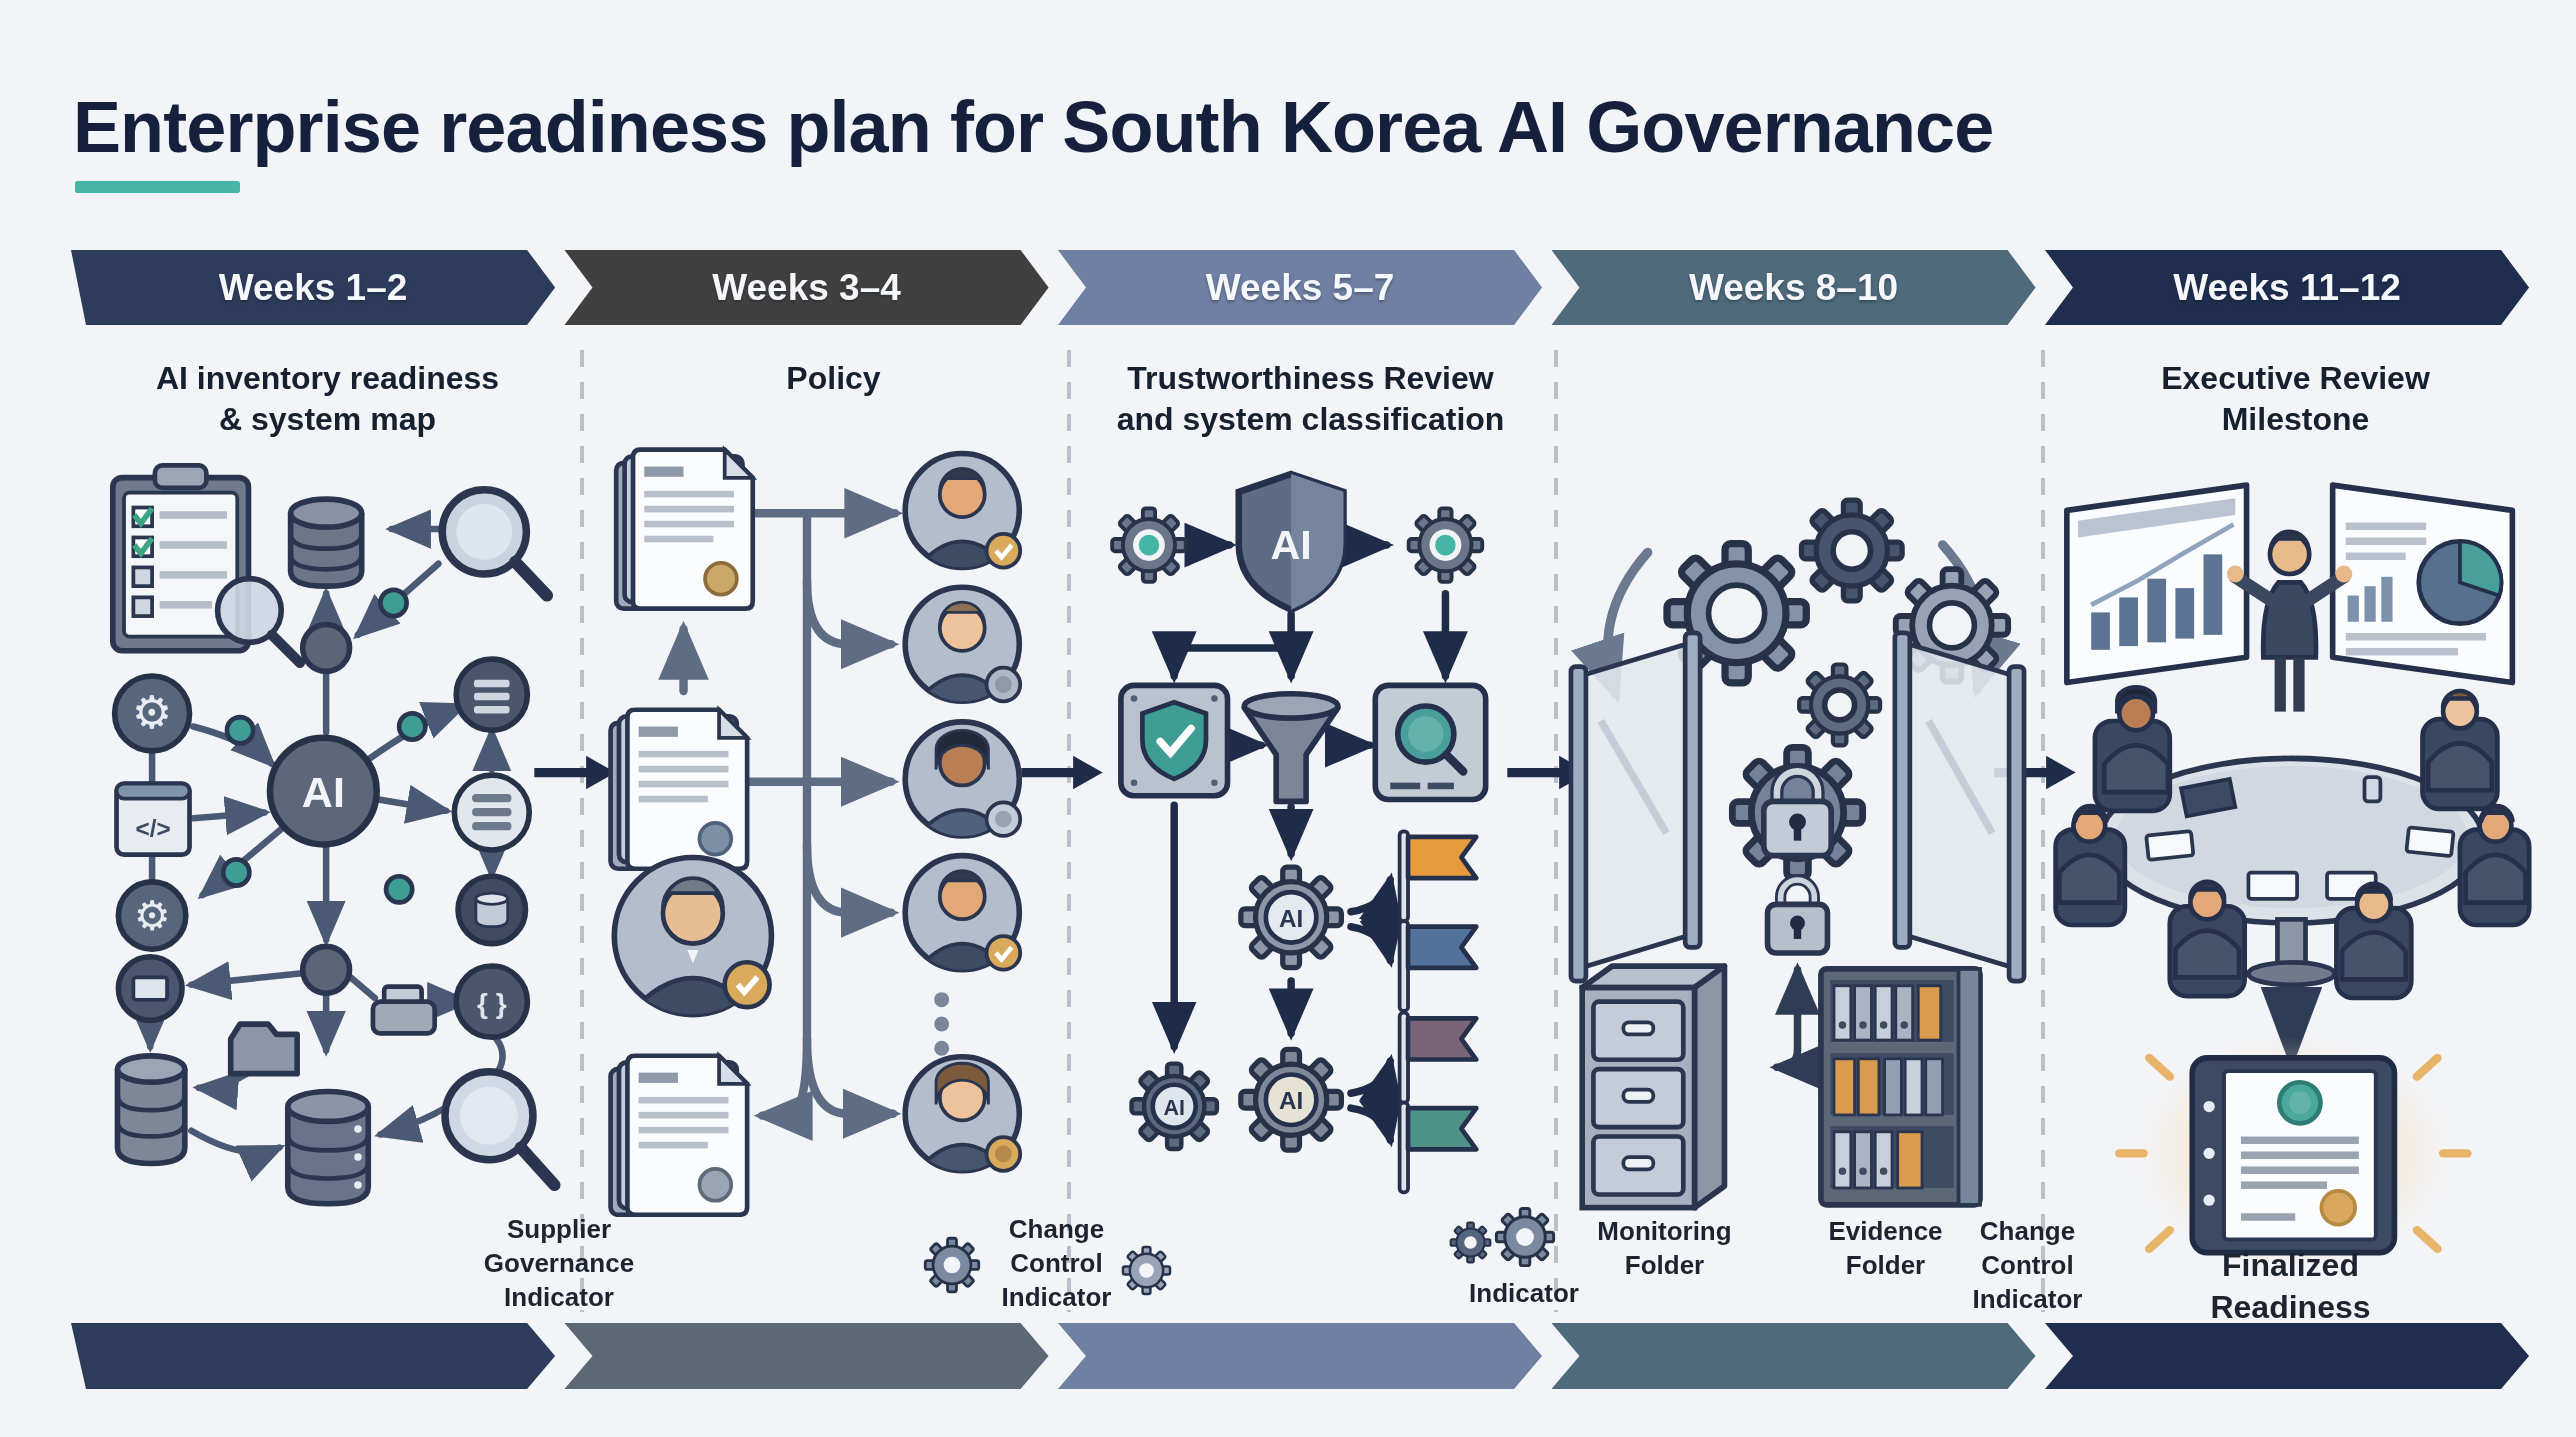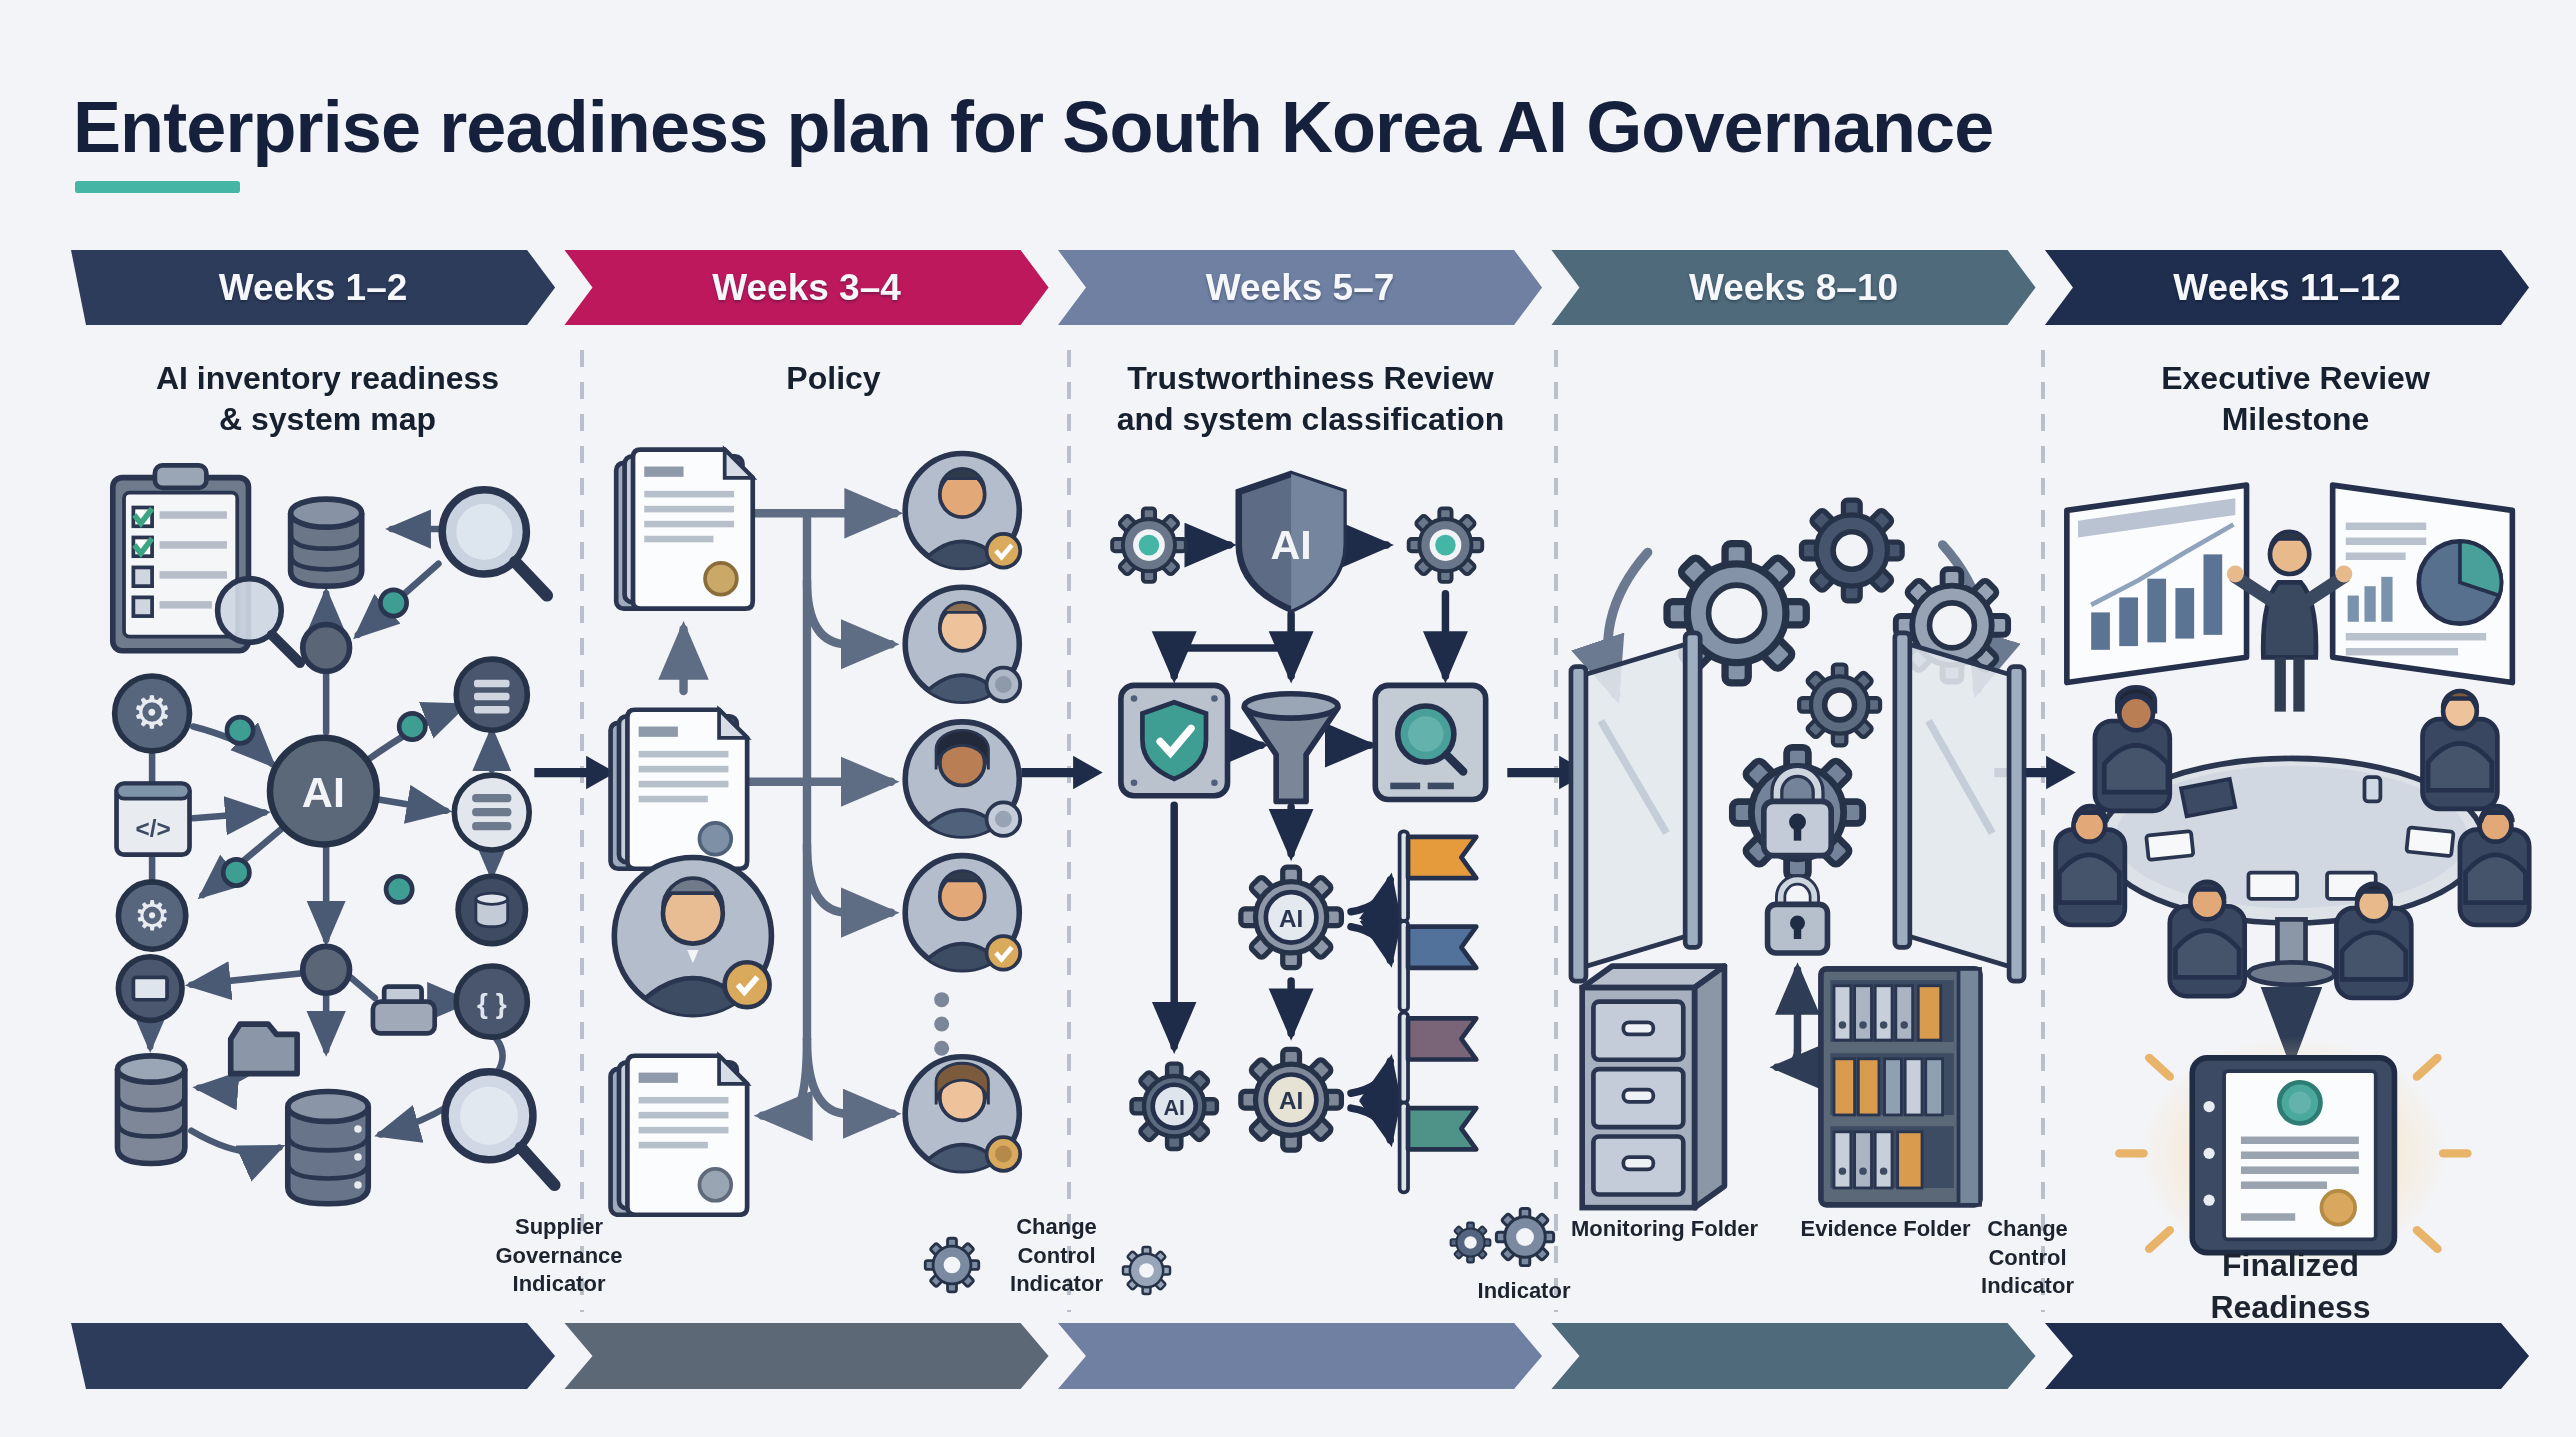--- a/index.html
+++ b/index.html
@@ -18,21 +18,21 @@
   .seg span{color:#f5f7fa;font-size:37px;font-weight:700;text-shadow:0 1.9px 2.8px rgba(10,20,40,.35);}
   
   .divider{position:absolute;top:350px;height:962px;width:3.7px;
            background:repeating-linear-gradient(#b9c0cc 0 17px, transparent 17px 32px);}
   
   .colhead{position:absolute;top:358px;width:487px;text-align:center;font-size:32px;font-weight:700;color:#16202f;line-height:1.28;}
   .colhead span{display:block;}
   
   .midarrow{position:absolute;top:754px;}
   
-  .flabel{position:absolute;text-align:center;font-size:22px;font-weight:700;color:#1d2430;line-height:1.3;}
+  .flabel{position:absolute;text-align:center;font-size:26px;font-weight:700;color:#1d2430;line-height:1.3;}
   .flabel.big{font-size:32px;}
   .gear-badge{position:absolute;}
   .illus{position:absolute;}
 </style>
 </head>
 <body>
 
 <div id="canvas">
 
   <svg width="0" height="0" style="position:absolute">
@@ -52,21 +52,21 @@
     </defs>
   </svg>
 
   <div id="title">Enterprise readiness plan for South Korea AI Governance</div>
   <div id="title-underline"></div>
 
   <div class="chevbar top">
     <div class="seg first" style="background: rgb(46, 60, 91);">
         <span>Weeks 1–2</span>
       </div>
-    <div class="seg" style="background: #be185d;">
+    <div class="seg" style="background: #404040;">
         <span>Weeks 3–4</span>
       </div>
     <div class="seg" style="background: rgb(111, 128, 163);">
         <span>Weeks 5–7</span>
       </div>
     <div class="seg" style="background: rgb(78, 106, 123);">
         <span>Weeks 8–10</span>
       </div>
     <div class="seg" style="background: rgb(31, 46, 78);">
         <span>Weeks 11–12</span>

